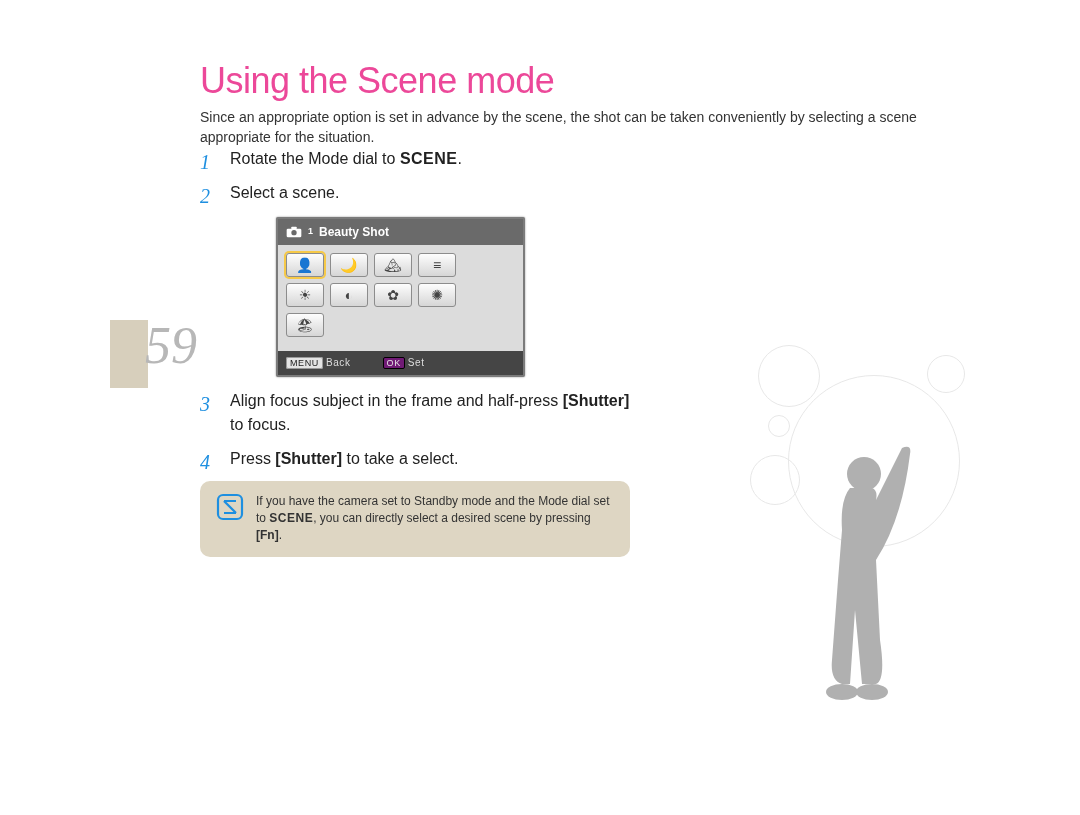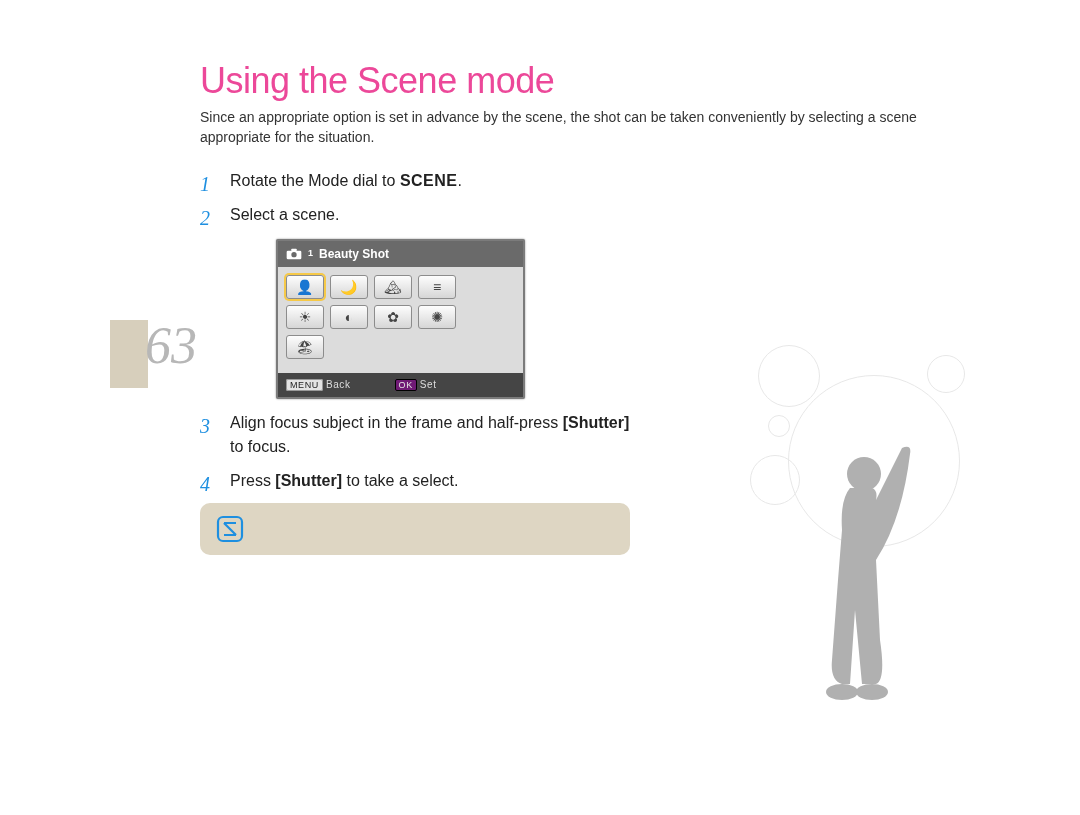--- a/index.html
+++ b/index.html
@@ -41,21 +41,20 @@
     font-weight: 400;
     color: #ec4899;
     margin: 0 0 6px 0;
     letter-spacing: -0.5px;
   }
   .lead {
     font-size: 14px;
     line-height: 1.4;
     color: #333;
     max-width: 780px;
-    margin-bottom: 22px;
   }
   .content {
     max-width: 430px;
   }
   .step-list {
     list-style: none;
     padding: 0;
     margin: 0;
   }
   .step-list > li {
@@ -143,21 +142,21 @@
   }
   .icon-btn.selected {
     box-shadow: 0 0 0 2px #f6c948;
   }
   .lcd-footer {
     background: #454545;
     color: #ddd;
     font-size: 10px;
     padding: 4px 8px;
     display: flex;
-    gap: 44px;
+    gap: 32px;
     letter-spacing: 0.6px;
   }
   .tag {
     background: #e4e4e4;
     border: 1px solid #999;
     border-radius: 2px;
     padding: 0 3px;
     color: #222;
     font-size: 9px;
     margin-right: 3px;
@@ -206,21 +205,21 @@
     height: 270px;
   }
   strong.kbd { font-weight: 700; }
 </style>
 </head>
 <body>
 
 <div class="page">
 
   <div class="tab"></div>
-  <div class="page-number">63</div>
+  <div class="page-number">59</div>
 
   <h1 class="title">Using the Scene mode</h1>
   <div class="lead">Since an appropriate option is set in advance by the scene, the shot can be taken conveniently by selecting a scene appropriate for the situation.</div>
 
   <div class="content">
     <ol class="step-list">
       <li>
         <span class="step-num">1</span>
         <span><span>Rotate the Mode dial to </span><span class="scene-label">SCENE</span><span>.</span></span>
       </li>
@@ -280,20 +279,23 @@
         <span><span>Press </span><strong class="kbd">[Shutter]</strong><span> to take a select.</span></span>
       </li>
     </ol>
 
     <div class="note">
       <svg class="note-icon" width="28" height="28" viewBox="0 0 28 28">
         <rect x="2" y="2" width="24" height="24" rx="5" fill="none" stroke="#1e8fe0" stroke-width="2.2"></rect>
         <path d="M8 8 L20 8 M8 20 L20 20" stroke="#1e8fe0" stroke-width="2.2"></path>
         <path d="M8 8 L20 20" stroke="#1e8fe0" stroke-width="2.2"></path>
       </svg>
+      <div class="note-text">
+        <span>If you have the camera set to Standby mode and the Mode dial set to </span><span class="scene-label" style="font-size:12px">SCENE</span><span>, you can directly select a desired scene by pressing </span><strong class="kbd">[Fn]</strong><span>.</span>
+      </div>
     </div>
   </div>
 
   <div class="circles">
     <div class="c" style="width:170px;height:170px;right:10px;top:30px;"></div>
     <div class="c" style="width:60px;height:60px;right:150px;top:0;"></div>
     <div class="c" style="width:36px;height:36px;right:5px;top:10px;"></div>
     <div class="c" style="width:48px;height:48px;right:170px;top:110px;"></div>
     <div class="c" style="width:20px;height:20px;right:180px;top:70px;"></div>
   </div>

